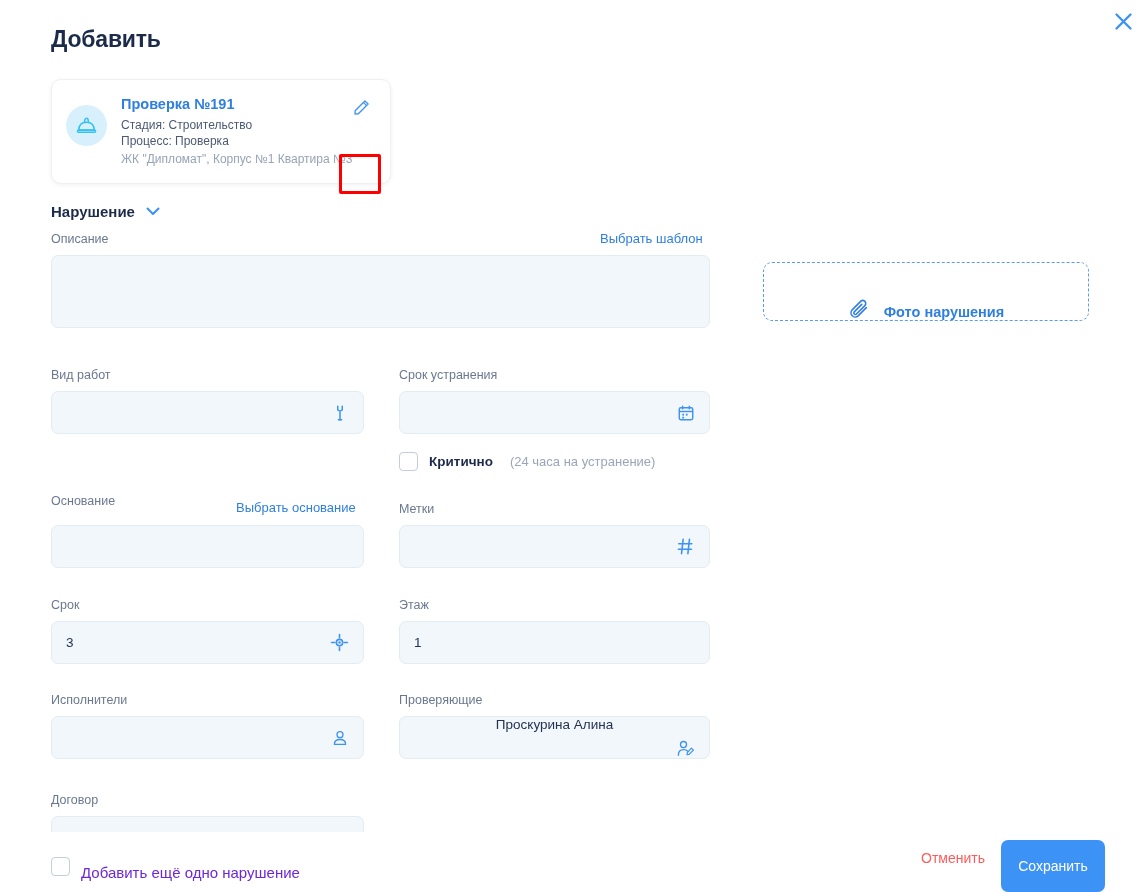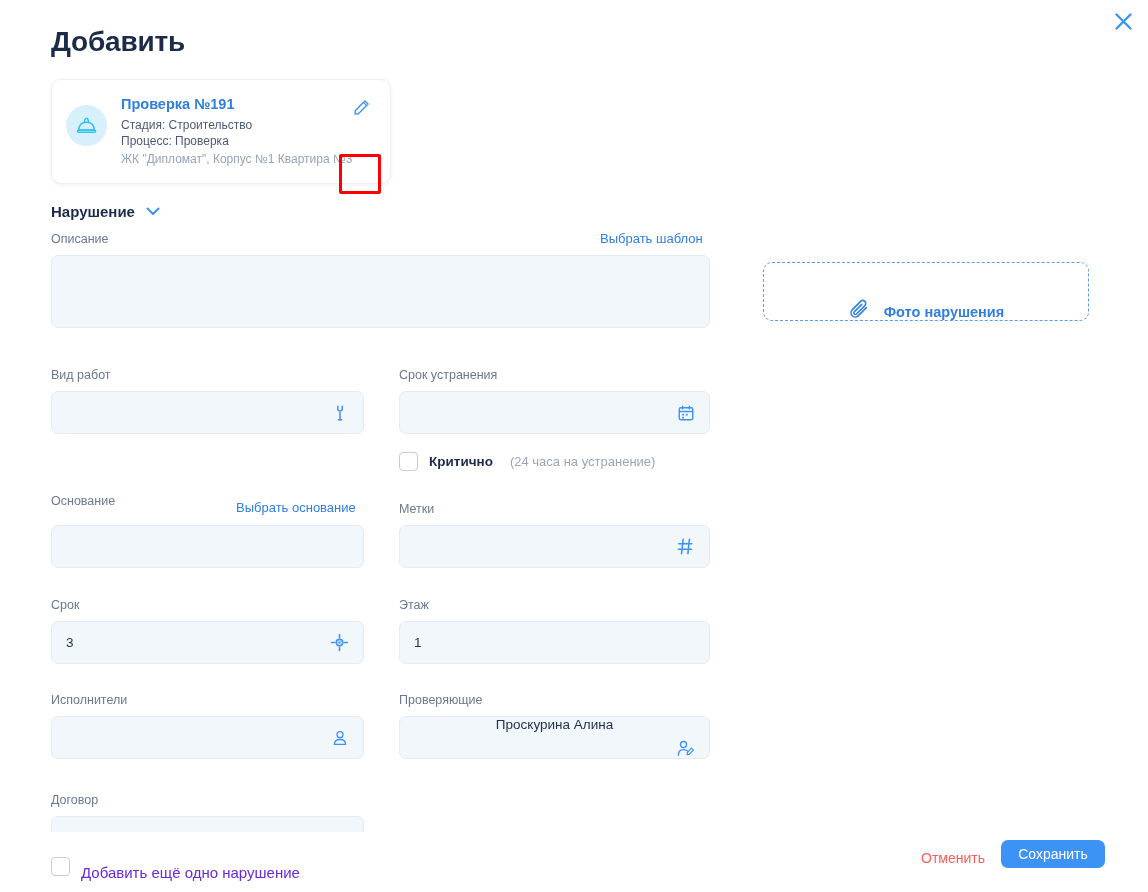--- a/index.html
+++ b/index.html
@@ -15,21 +15,21 @@
     background: #ffffff;
   }
   .close-btn {
     position: absolute; top: 6px; right: 10px;
     width: 30px; height: 30px;
     display: flex; align-items: center; justify-content: center;
     cursor: pointer; background: none; border: none;
   }
   .modal-title {
     position: absolute; left: 51px; top: 26px;
-    font-size: 28px; font-weight: bold; color: #1c2b4a;
+    font-size: 23px; font-weight: bold; color: #1c2b4a;
     letter-spacing: -0.2px;
   }
   
   .scroll-body {
     position: absolute; left: 0; top: 66px;
     width: 1148px; height: 766px;
     overflow: hidden;
   }
   
   .insp-card {
@@ -142,21 +142,21 @@
   }
   .footer .chk-row { left: 51px; top: 20px; }
   .btn-cancel {
     position: absolute; right: 163px; top: 18px;
     font-size: 14px; color: #ff5b5b; background: none;
     border: none; cursor: pointer;
     font-family: inherit;
   }
   .btn-save {
     position: absolute; right: 43px; top: 8px;
-    width: 104px; height: 28px;
+    width: 104px; height: 52px;
     background: #3d92f5; color: #fff;
     border: none; border-radius: 7px;
     font-size: 14px; cursor: pointer;
     font-family: inherit;
   }
 </style>
 </head>
 <body>
 
 <div class="modal">

